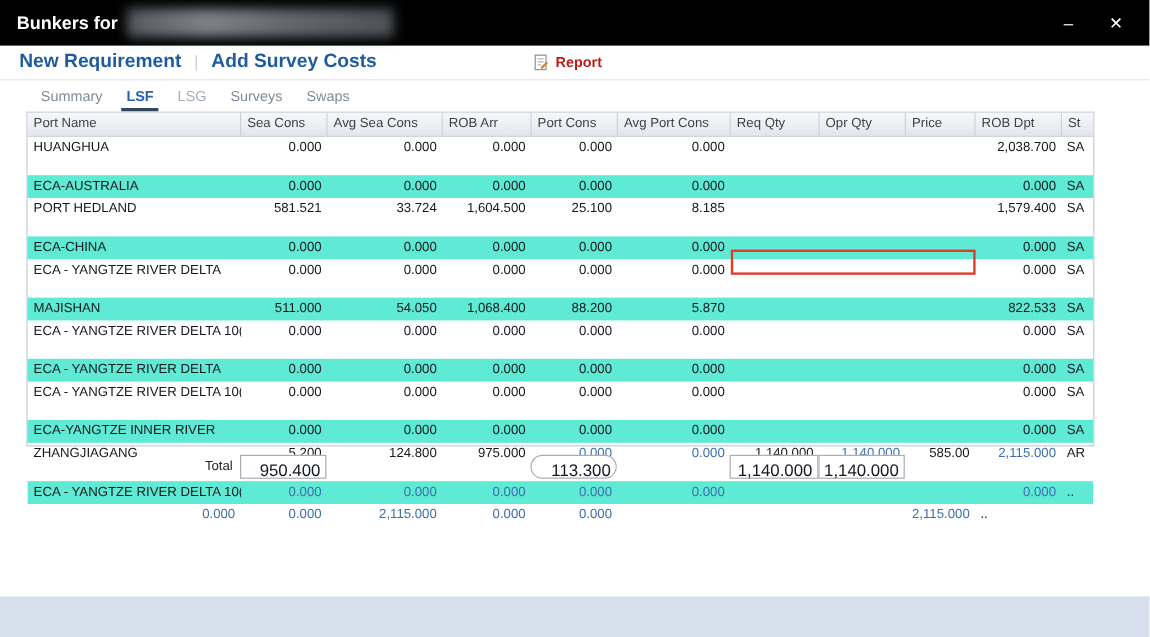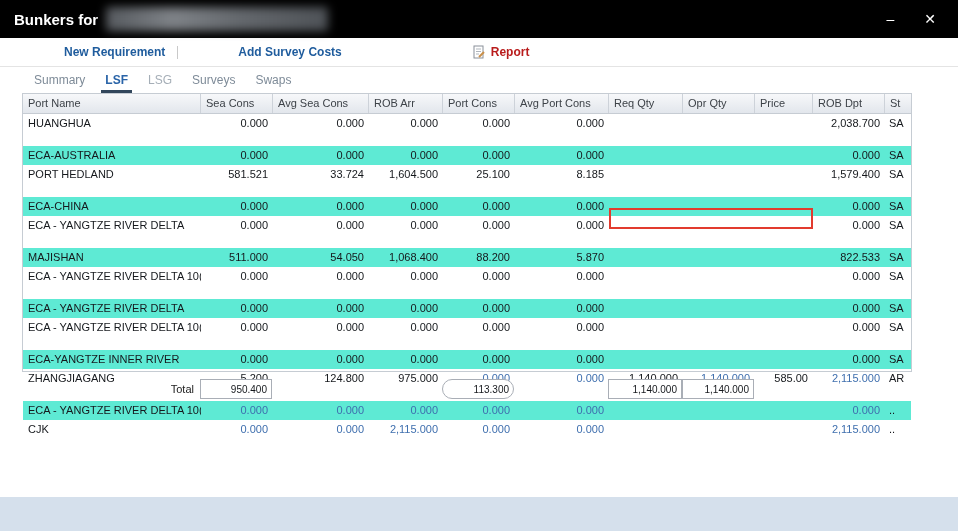--- a/index.html
+++ b/index.html
@@ -11,21 +11,21 @@
   .titlebar { height:38px; background:#000000; display:flex; align-items:center; padding:0 14px; flex:0 0 auto; }
   .title { color:#ffffff; font-weight:bold; font-size:15px; white-space:nowrap; }
   .redacted { width:222px; height:24px; margin-left:8px; border-radius:2px;
               background:linear-gradient(90deg,#55595e,#7e8287 30%,#64686d 60%,#4e5257);
               filter:blur(5px); }
   .win-controls { margin-left:auto; display:flex; gap:30px; padding-right:8px; }
   .win-btn { color:#ffffff; font-size:14px; line-height:14px; cursor:default; }
 
   
   .toolbar { height:29px; display:flex; align-items:center; padding:0 16px; border-bottom:1px solid #e4e4e4; flex:0 0 auto; }
-  .tlink { color:var(--link-blue,#1f5c9d); font-size:12px; font-weight:bold; text-decoration:none; cursor:pointer;margin-left:48px; }
+  .tlink { color:var(--link-blue,#1f5c9d); font-size:16px; font-weight:bold; text-decoration:none; cursor:pointer; }
   .vsep { width:1px; height:13px; background:#c9c9c9; margin:0 12px; }
   .report-group { display:flex; align-items:center; gap:5px; margin-left:130px; color:#b91c1c; font-size:12px; font-weight:bold; cursor:pointer; }
 
   
   .tabs { height:26px; display:flex; align-items:flex-end; padding-left:24px; flex:0 0 auto; }
   .tab { font-size:12px; padding:4px 10px 6px; color:#7e8b98; position:relative; cursor:pointer; white-space:nowrap; }
   .tab.active { color:var(--accent-blue,#2a64a8); font-weight:bold; }
   .tab.active::after { content:""; position:absolute; left:6px; right:6px; bottom:0; height:3px; background:#33475c; }
   .tab.dim { color:#a5aeb7;text-align:right; }
 
@@ -39,21 +39,21 @@
   .trow.alt { background:#5eead4;margin-top:13px; }
   .cell { font-size:11px; color:#15181c; padding:3px 5px 0 5px; white-space:nowrap; overflow:hidden; }
   .cell.num { text-align:right; }
   .cell.st { padding-left:4px; }
   .cell.blue { color:var(--value-blue,#3f6fae); }
   .error-overlay { position:absolute; left:586px; width:204px; height:21px; border:2px solid var(--error-red,#e23b2e); display:none; pointer-events:none; }
 
   
   .totals-row { margin:7px 0 0 22px; width:888px; height:20px; position:relative; font-size:11px; flex:0 0 auto; }
   .total-label { position:absolute; left:0; top:4px; width:172px; text-align:right; color:#222; }
-  .tbox { position:absolute; top:0; height:20px; border:1px solid #a9aeb6; background:#fff; text-align:right; padding:4px 4px 0 0; font-size:10px; color:#15181c; }
+  .tbox { position:absolute; top:0; height:20px; border:1px solid #a9aeb6; background:#fff; text-align:right; padding:4px 4px 0 0; font-size:14px; color:#15181c; }
   .tbox.sea { left:178px; width:72px; }
   .tbox.portcons { left:420px; width:72px;border-radius:10px; }
   .tbox.req { left:586px; width:74px; }
   .tbox.opr { left:660px; width:72px; }
 
   .bottom-strip { position:absolute; bottom:0; left:0; width:958px; height:34px; background:#d5e0ec; }
 </style>
 </head>
 <body>
 
@@ -259,21 +259,20 @@
           <div class="cell num blue">0.000</div>
           <div class="cell num blue">0.000</div>
           <div class="cell num blue">0.000</div>
           <div class="cell num"></div>
           <div class="cell num"></div>
           <div class="cell num"></div>
           <div class="cell num blue">0.000</div>
           <div class="cell st">..</div>
         </div>
         <div class="trow gridcols">
-          <div class="cell">CJK</div>
           <div class="cell num blue">0.000</div>
           <div class="cell num blue">0.000</div>
           <div class="cell num blue">2,115.000</div>
           <div class="cell num blue">0.000</div>
           <div class="cell num blue">0.000</div>
           <div class="cell num"></div>
           <div class="cell num"></div>
           <div class="cell num"></div>
           <div class="cell num blue">2,115.000</div>
           <div class="cell st">..</div>

